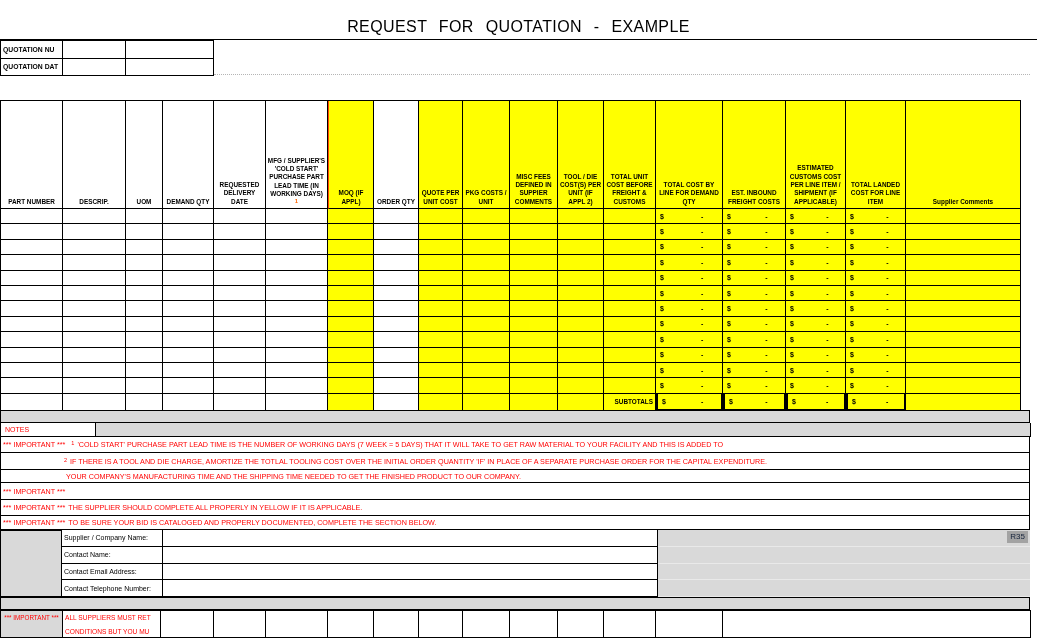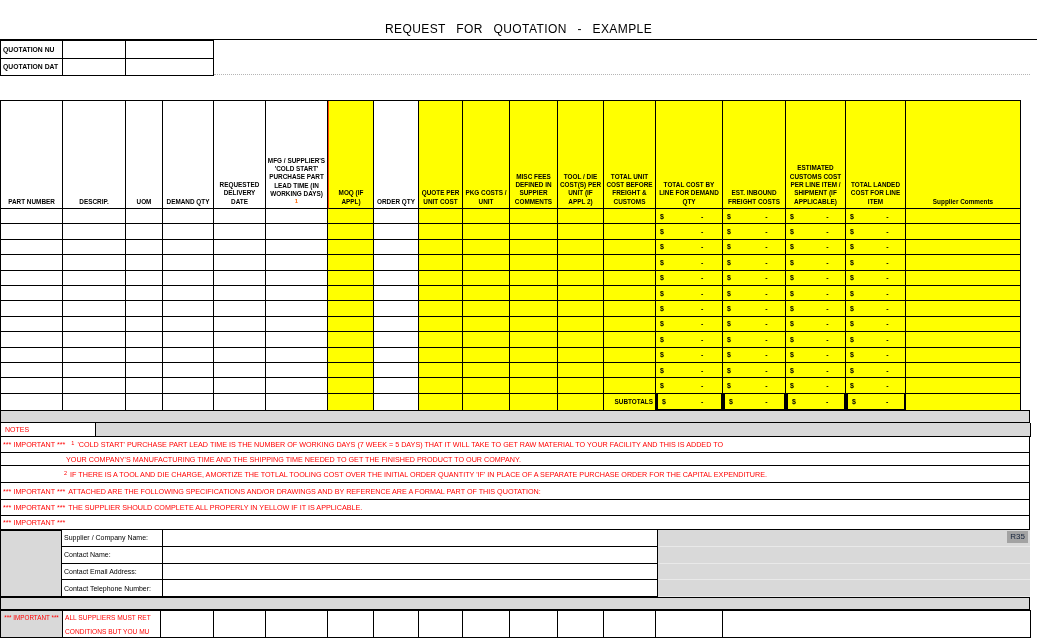--- a/index.html
+++ b/index.html
@@ -3,21 +3,21 @@
 <meta charset="utf-8">
 <style>
   html,body{margin:0;padding:0;background:#fff;}
   .sheet{position:relative;width:1037px;height:642px;background:#fff;overflow:hidden;
          font-family:"Liberation Sans",sans-serif;color:#000;}
   .abs{position:absolute;box-sizing:border-box;}
 
   
   .titleband{left:0;top:0;width:1037px;height:40px;border-bottom:1.5px solid #000;
              display:flex;align-items:flex-end;justify-content:center;padding-bottom:3px;}
-  .title{font-size:12px;word-spacing:7px;letter-spacing:.4px;}
+  .title{font-size:16px;word-spacing:7px;letter-spacing:.4px;}
 
   
   .qtable{left:0;top:40px;width:214px;display:grid;grid-template-columns:62px 63px 88px;
           grid-template-rows:17.5px 17.5px;border-top:1px solid #000;border-left:1px solid #000;}
   .qtable>div{border-right:1px solid #000;border-bottom:1px solid #000;box-sizing:border-box;
           display:flex;align-items:center;}
   .qlabel{font-size:6.8px;font-weight:bold;padding-left:2px;}
 
   .pagebreak{left:214px;top:74px;width:816px;height:1px;border-top:1px dotted #b5b5b5;}
 
@@ -503,37 +503,37 @@
     <div class="noteslabel">NOTES</div>
     <div class="notesgray"></div>
   </div>
 
   <div class="abs notelines">
       <div class="noteline" style="height: 16px; padding-left: 2px;">
         <span class="pfx">*** IMPORTANT ***</span>
         <sup>1</sup>
         <span>'COLD START' PURCHASE PART LEAD TIME IS THE NUMBER OF WORKING DAYS (7 WEEK = 5 DAYS) THAT IT WILL TAKE TO GET RAW MATERIAL TO YOUR FACILITY AND THIS IS ADDED TO</span>
       </div>
-      <div class="noteline" style="height: 13px; padding-left: 65px;">
-        <span>YOUR COMPANY'S MANUFACTURING TIME AND THE SHIPPING TIME NEEDED TO GET THE FINISHED PRODUCT TO OUR COMPANY.</span>
-      </div>
       <div class="noteline" style="height: 17px; padding-left: 60px;">
         <sup>2</sup>
         <span>IF THERE IS A TOOL AND DIE CHARGE, AMORTIZE THE TOTLAL TOOLING COST OVER THE INITIAL ORDER QUANTITY  'IF'  IN PLACE  OF A SEPARATE PURCHASE ORDER FOR THE CAPITAL EXPENDITURE.</span>
       </div>
+      <div class="noteline" style="height: 13px; padding-left: 65px;">
+        <span>YOUR COMPANY'S MANUFACTURING TIME AND THE SHIPPING TIME NEEDED TO GET THE FINISHED PRODUCT TO OUR COMPANY.</span>
+      </div>
       <div class="noteline" style="height: 17px; padding-left: 2px;">
         <span class="pfx">*** IMPORTANT ***</span>
-        <span>ATTACHED ARE THE FOLLOWING SPECIFICATIONS AND/OR DRAWINGS AND BY REFERENCE ARE A FORMAL PART OF THIS QUOTATION:</span>
       </div>
       <div class="noteline" style="height: 16px; padding-left: 2px;">
         <span class="pfx">*** IMPORTANT ***</span>
         <span>THE SUPPLIER SHOULD COMPLETE ALL PROPERLY IN YELLOW IF IT IS APPLICABLE.</span>
       </div>
       <div class="noteline" style="height: 14px; padding-left: 2px;">
         <span class="pfx">*** IMPORTANT ***</span>
+        <span>TO BE SURE YOUR BID IS CATALOGED AND PROPERLY DOCUMENTED, COMPLETE THE SECTION BELOW.</span>
       </div>
     </div>
 
   <div class="abs supgray"></div>
   <div id="supplier-rows">
       <div class="abs suprow" style="top: 530px;">
         <div class="suplabel">Supplier / Company Name:</div>
         <div class="supinput"></div>
         <div class="supgrayc">
           <span class="badge">R35</span>

